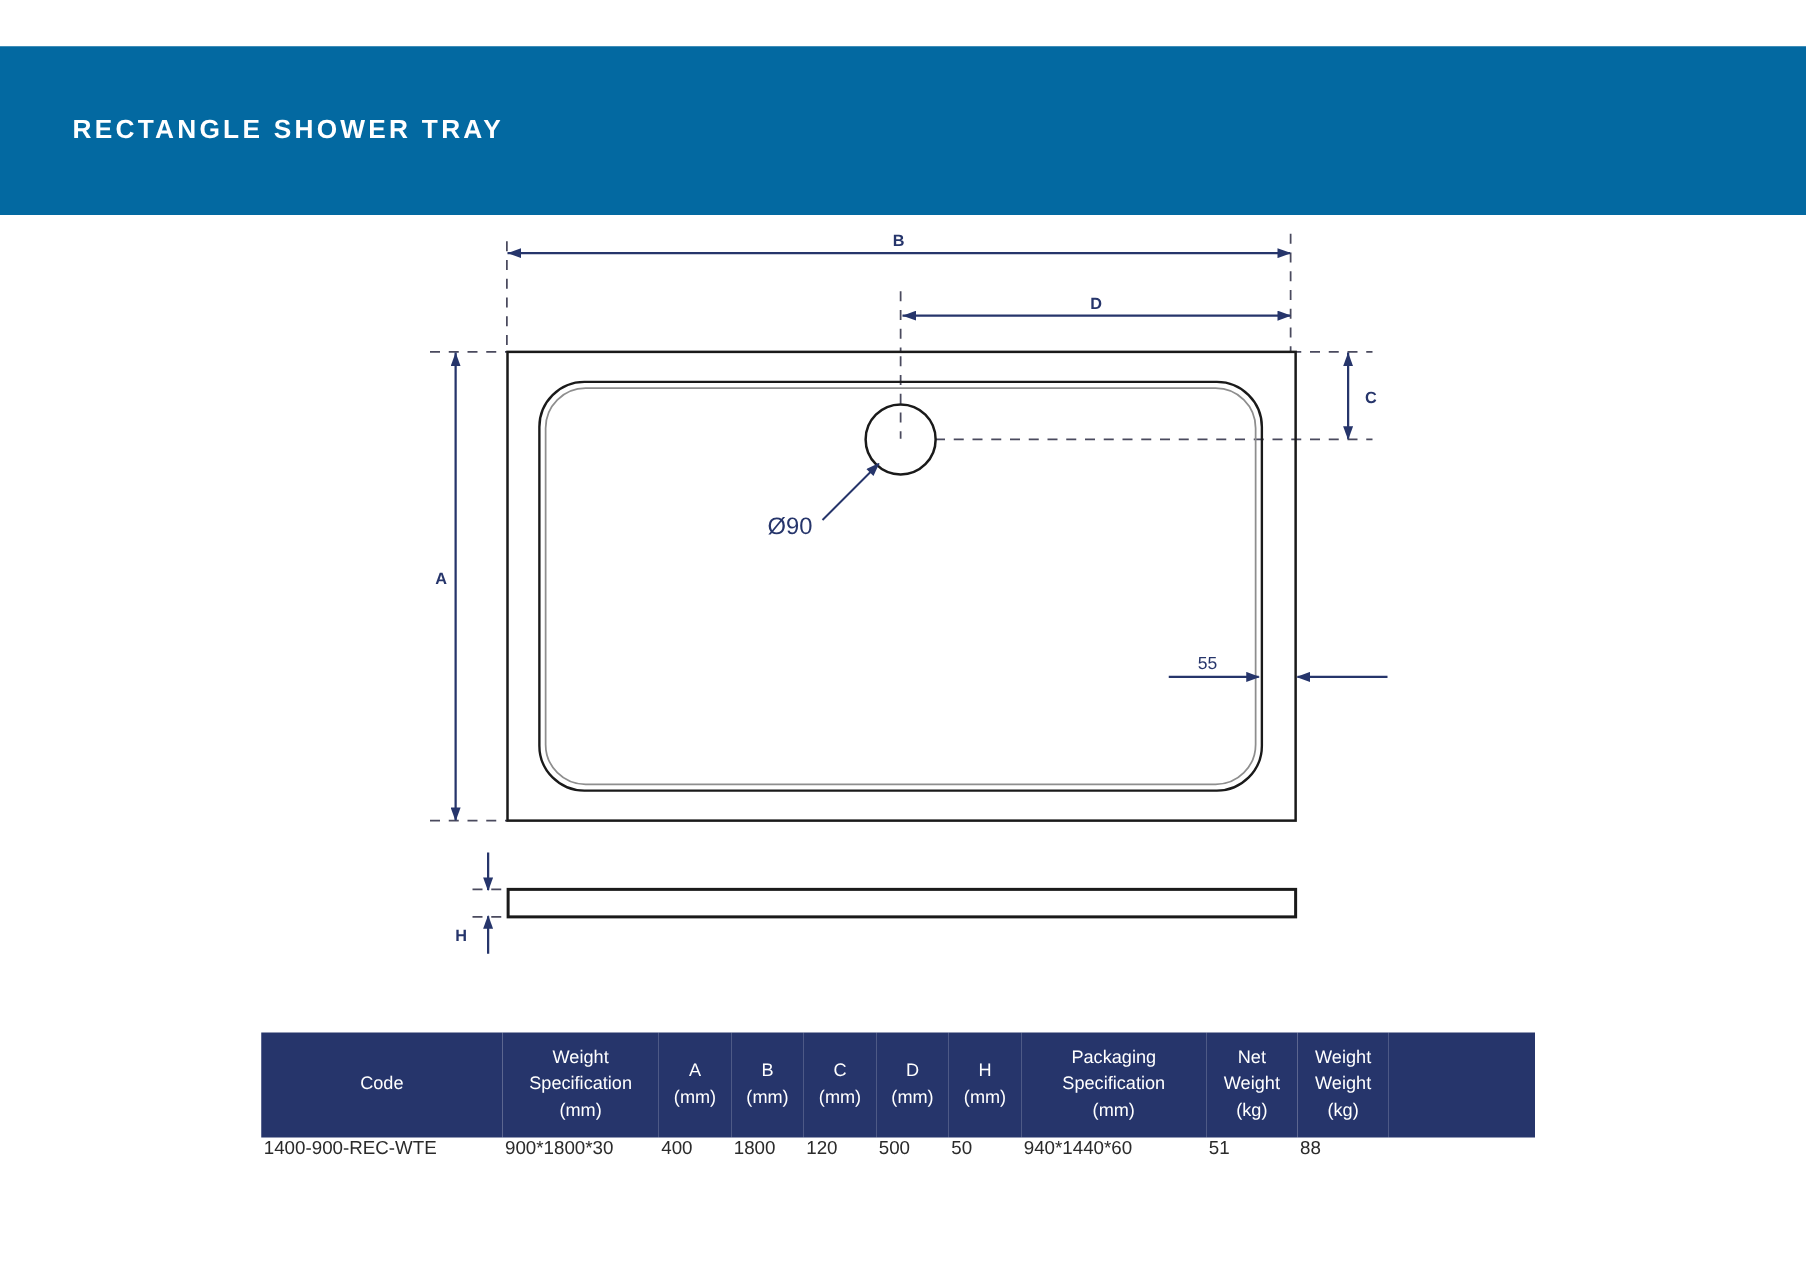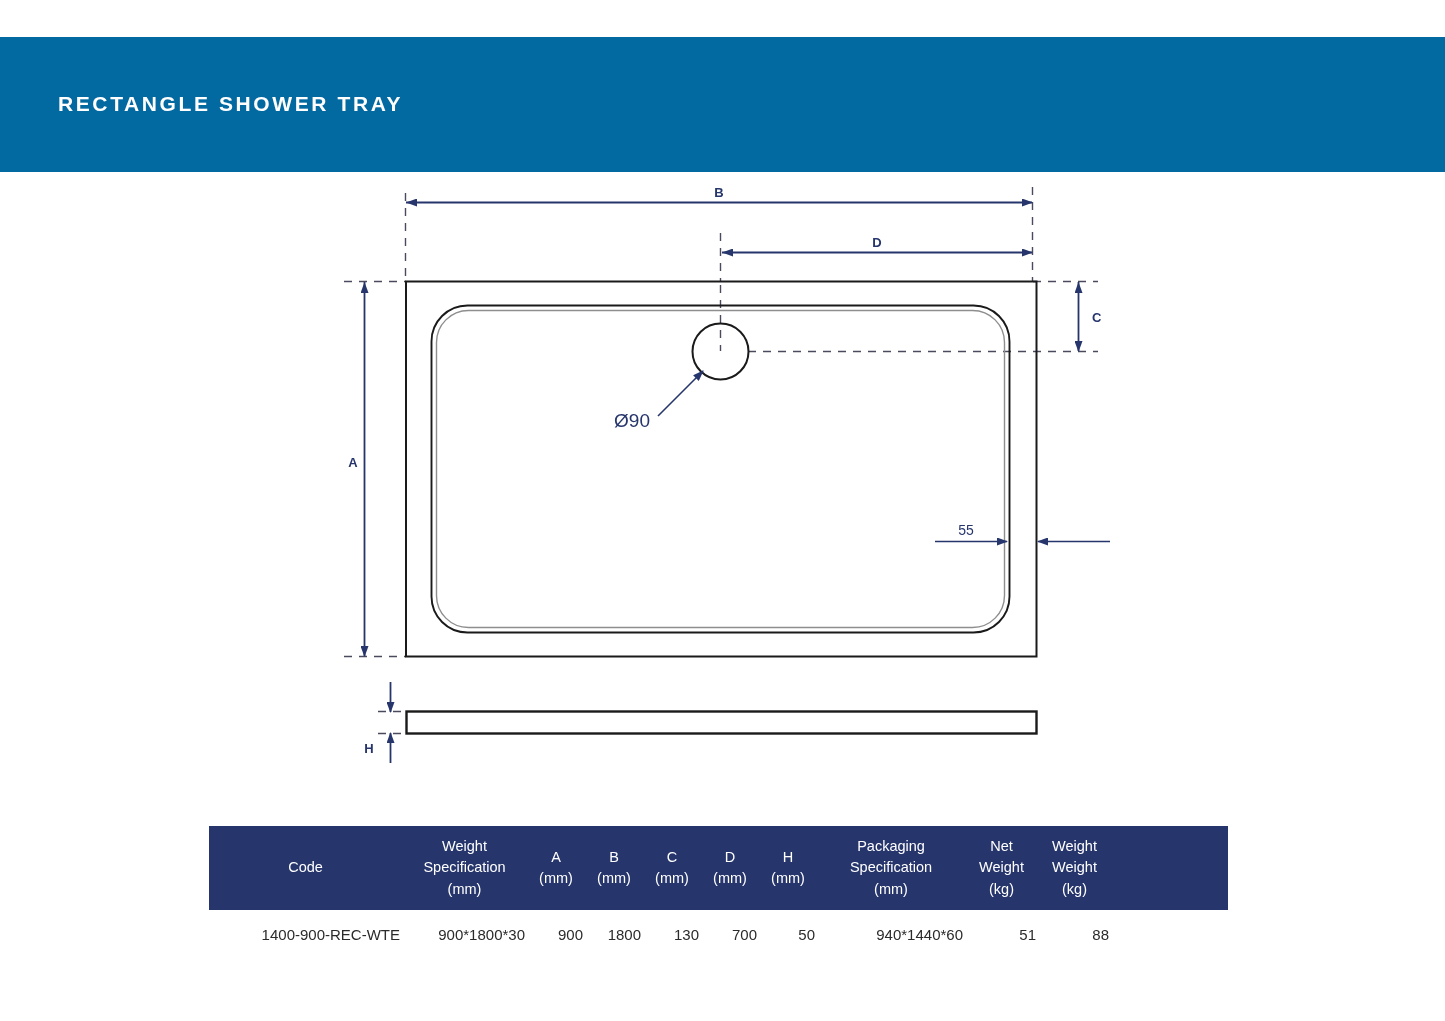--- a/index.html
+++ b/index.html
@@ -70,22 +70,22 @@
     line-height: 1.47;
     padding: 10px 2px;
     height: 50px;
     vertical-align: middle;
     text-align: center;
     border: 0;
   }
   #spec-table tbody td {
     color: #2b2b2b;
     font-size: 15px;
-    text-align: right;
-    padding: 16px 2px 10px 2px;
+    text-align: left;
+    padding: 0 2px 10px 2px;
     border: 0;
     white-space: nowrap;
   }
   .col-code     { width: 193px; }
   .col-prodspec { width: 125px; }
   .col-a        { width: 58px;  }
   .col-b        { width: 58px;  }
   .col-c        { width: 58px;  }
   .col-d        { width: 58px;  }
   .col-h        { width: 58px;  }
@@ -261,24 +261,24 @@
         <span>Weight</span><br>
         <span>(kg)</span>
       </th>
       <th></th>
     </tr>
   </thead>
   <tbody>
     <tr>
       <td>1400-900-REC-WTE</td>
       <td>900*1800*30</td>
-      <td>900</td>
+      <td>400</td>
       <td>1800</td>
-      <td>130</td>
-      <td>700</td>
+      <td>120</td>
+      <td>500</td>
       <td>50</td>
       <td>940*1440*60</td>
       <td>51</td>
       <td>88</td>
       <td></td>
     </tr>
   </tbody>
 </table>
 
 </body></html>

